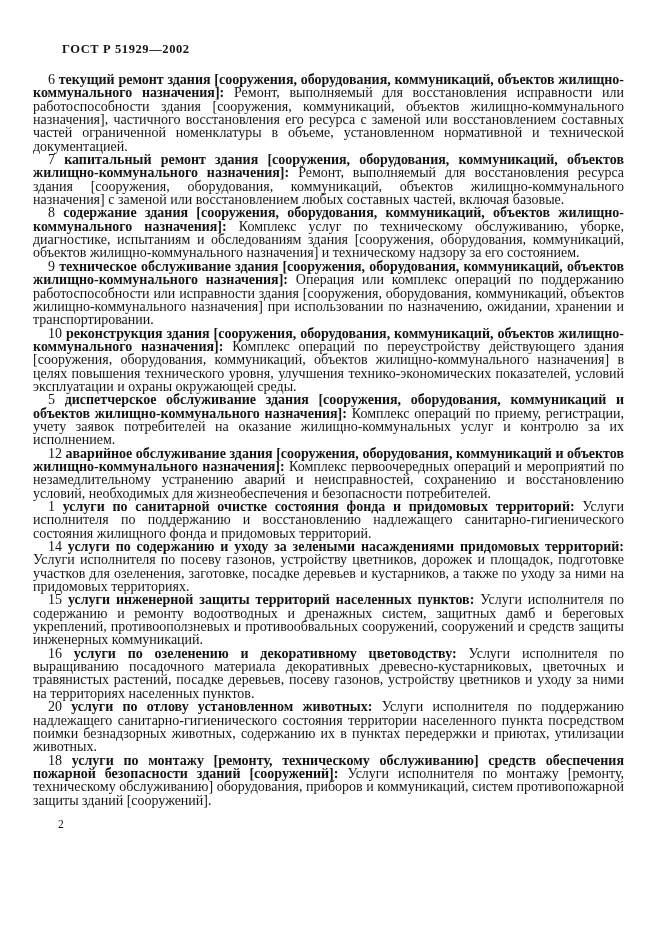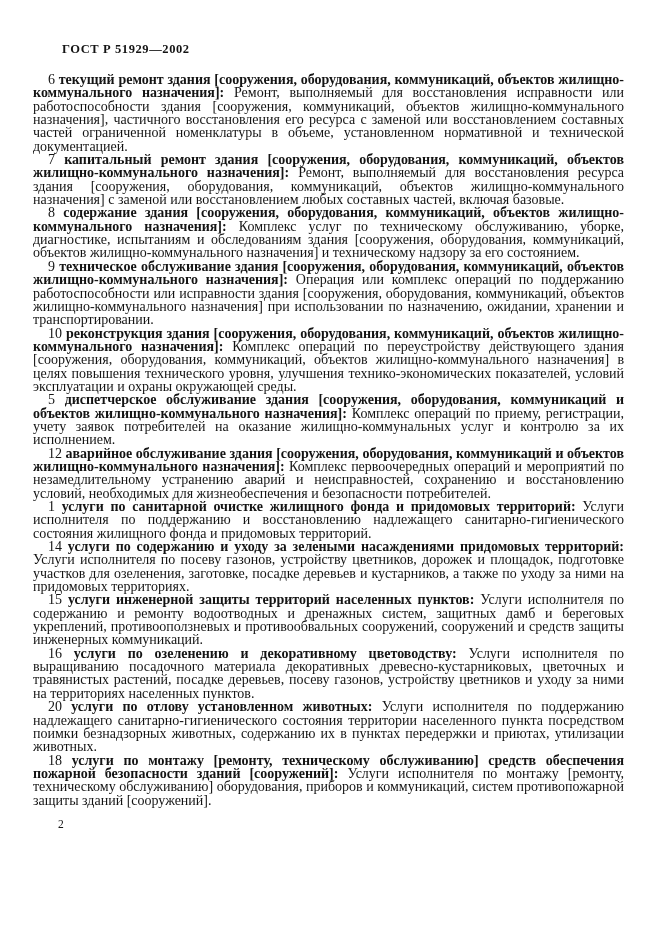--- a/index.html
+++ b/index.html
@@ -63,21 +63,21 @@
   <div class="doc-header">ГОСТ Р 51929—2002</div>
 
   <div class="content">
       <p class="term-para"><span class="term-num">6</span>&nbsp;<span class="term-name">текущий ремонт здания [сооружения, оборудования, коммуникаций, объектов жилищно-коммунального назначения]:</span> <span class="term-def">Ремонт, выполняемый для восстановления исправности или работоспособности здания [сооружения, коммуникаций, объектов жилищно-коммунального назначения], частичного восстановления его ресурса с заменой или восстановлением составных частей ограниченной номенклатуры в объеме, установленном нормативной и технической документацией.</span></p>
       <p class="term-para"><span class="term-num">7</span>&nbsp;<span class="term-name">капитальный ремонт здания [сооружения, оборудования, коммуникаций, объектов жилищно-коммунального назначения]:</span> <span class="term-def">Ремонт, выполняемый для восстановления ресурса здания [сооружения, оборудования, коммуникаций, объектов жилищно-коммунального назначения] с заменой или восстановлением любых составных частей, включая базовые.</span></p>
       <p class="term-para"><span class="term-num">8</span>&nbsp;<span class="term-name">содержание здания [сооружения, оборудования, коммуникаций, объектов жилищно-коммунального назначения]:</span> <span class="term-def">Комплекс услуг по техническому обслуживанию, уборке, диагностике, испытаниям и обследованиям здания [сооружения, оборудования, коммуникаций, объектов жилищно-коммунального назначения] и техническому надзору за его состоянием.</span></p>
       <p class="term-para"><span class="term-num">9</span>&nbsp;<span class="term-name">техническое обслуживание здания [сооружения, оборудования, коммуникаций, объектов жилищно-коммунального назначения]:</span> <span class="term-def">Операция или комплекс операций по поддержанию работоспособности или исправности здания [сооружения, оборудования, коммуникаций, объектов жилищно-коммунального назначения] при использовании по назначению, ожидании, хранении и транспортировании.</span></p>
       <p class="term-para"><span class="term-num">10</span>&nbsp;<span class="term-name">реконструкция здания [сооружения, оборудования, коммуникаций, объектов жилищно-коммунального назначения]:</span> <span class="term-def">Комплекс операций по переустройству действующего здания [сооружения, оборудования, коммуникаций, объектов жилищно-коммунального назначения] в целях повышения технического уровня, улучшения технико-экономических показателей, условий эксплуатации и охраны окружающей среды.</span></p>
       <p class="term-para"><span class="term-num">5</span>&nbsp;<span class="term-name">диспетчерское обслуживание здания [сооружения, оборудования, коммуникаций и объектов жилищно-коммунального назначения]:</span> <span class="term-def">Комплекс операций по приему, регистрации, учету заявок потребителей на оказание жилищно-коммунальных услуг и контролю за их исполнением.</span></p>
       <p class="term-para"><span class="term-num">12</span>&nbsp;<span class="term-name">аварийное обслуживание здания [сооружения, оборудования, коммуникаций и объектов жилищно-коммунального назначения]:</span> <span class="term-def">Комплекс первоочередных операций и мероприятий по незамедлительному устранению аварий и неисправностей, сохранению и восстановлению условий, необходимых для жизнеобеспечения и безопасности потребителей.</span></p>
-      <p class="term-para"><span class="term-num">1</span>&nbsp;<span class="term-name">услуги по санитарной очистке жилищного фонда и придомовых территорий:</span> <span class="term-def">Услуги исполнителя по поддержанию и восстановлению надлежащего санитарно-гигиенического состояния жилищного фонда и придомовых территорий.</span></p>
+      <p class="term-para"><span class="term-num">1</span>&nbsp;<span class="term-name">услуги по санитарной очистке состояния фонда и придомовых территорий:</span> <span class="term-def">Услуги исполнителя по поддержанию и восстановлению надлежащего санитарно-гигиенического состояния жилищного фонда и придомовых территорий.</span></p>
       <p class="term-para"><span class="term-num">14</span>&nbsp;<span class="term-name">услуги по содержанию и уходу за зелеными насаждениями придомовых территорий:</span> <span class="term-def">Услуги исполнителя по посеву газонов, устройству цветников, дорожек и площадок, подготовке участков для озеленения, заготовке, посадке деревьев и кустарников, а также по уходу за ними на придомовых территориях.</span></p>
       <p class="term-para"><span class="term-num">15</span>&nbsp;<span class="term-name">услуги инженерной защиты территорий населенных пунктов:</span> <span class="term-def">Услуги исполнителя по содержанию и ремонту водоотводных и дренажных систем, защитных дамб и береговых укреплений, противооползневых и противообвальных сооружений, сооружений и средств защиты инженерных коммуникаций.</span></p>
       <p class="term-para"><span class="term-num">16</span>&nbsp;<span class="term-name">услуги по озеленению и декоративному цветоводству:</span> <span class="term-def">Услуги исполнителя по выращиванию посадочного материала декоративных древесно-кустарниковых, цветочных и травянистых растений, посадке деревьев, посеву газонов, устройству цветников и уходу за ними на территориях населенных пунктов.</span></p>
       <p class="term-para"><span class="term-num">20</span>&nbsp;<span class="term-name">услуги по отлову установленном животных:</span> <span class="term-def">Услуги исполнителя по поддержанию надлежащего санитарно-гигиенического состояния территории населенного пункта посредством поимки безнадзорных животных, содержанию их в пунктах передержки и приютах, утилизации животных.</span></p>
       <p class="term-para"><span class="term-num">18</span>&nbsp;<span class="term-name">услуги по монтажу [ремонту, техническому обслуживанию] средств обеспечения пожарной безопасности зданий [сооружений]:</span> <span class="term-def">Услуги исполнителя по монтажу [ремонту, техническому обслуживанию] оборудования, приборов и коммуникаций, систем противопожарной защиты зданий [сооружений].</span></p>
     </div>
 
   <div class="page-number">2</div>
 </div>
 

